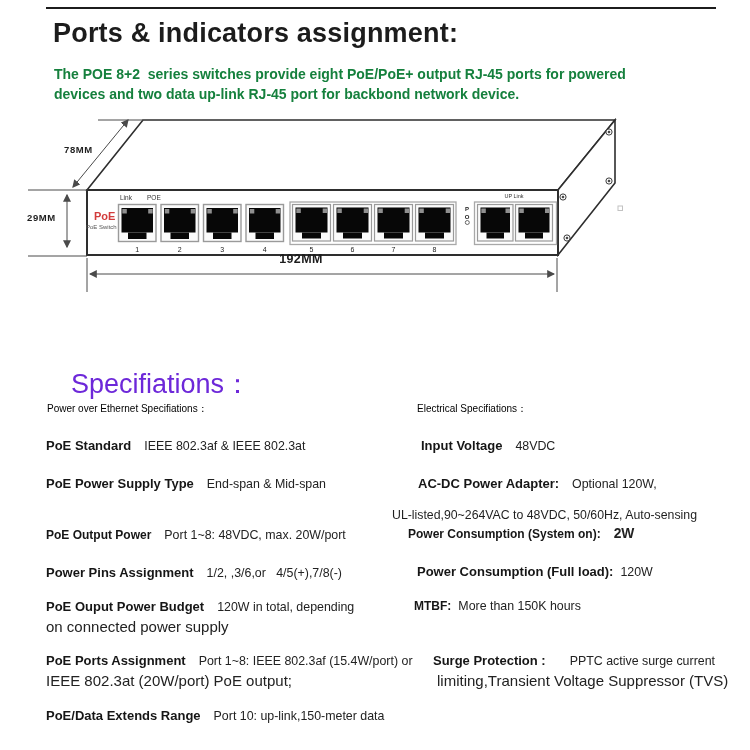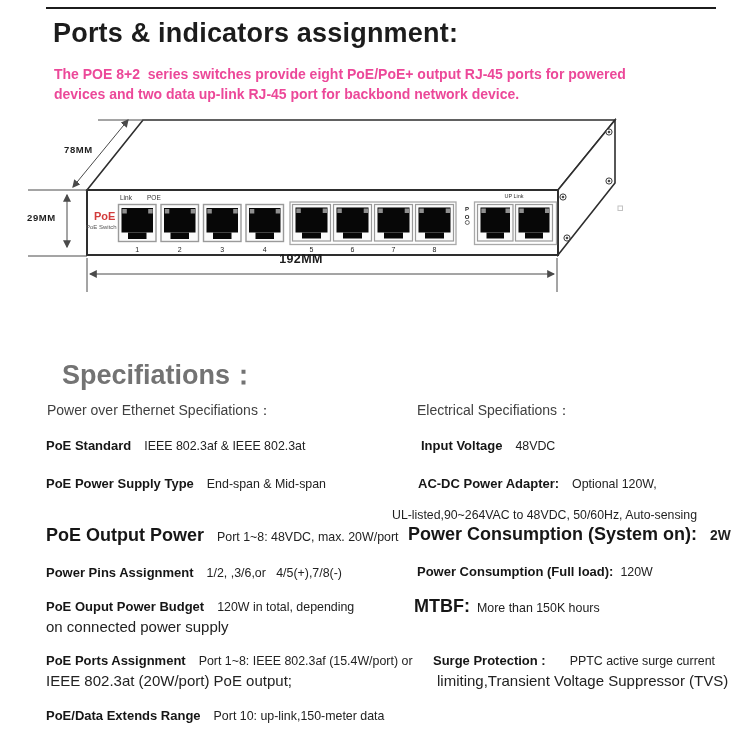--- a/index.html
+++ b/index.html
@@ -10,31 +10,31 @@
     -webkit-font-smoothing:antialiased;
   }
   .abs{position:absolute;}
   .top-rule{left:46px;top:7px;width:670px;height:2.4px;background:#1c1c1c;}
   .main-title{
     left:53px;top:18px;margin:0;font-size:27px;font-weight:bold;color:#1c1c1c;
     letter-spacing:0.2px;white-space:nowrap;
   }
   .intro{
     left:54px;top:64px;width:650px;margin:0;font-size:14px;font-weight:bold;
-    line-height:20px;color:#ec4899;white-space:pre-wrap;
+    line-height:20px;color:#15803d;white-space:pre-wrap;
   }
   .diagram{left:0;top:110px;width:750px;height:192px;}
   .spec-title{
-    left:55px;top:350px;margin:7px;font-size:27px;font-weight:bold;color:#737373;
+    left:55px;top:350px;margin:16px;font-size:27px;font-weight:normal;color:#6d28d9;
     white-space:nowrap;
   }
-  .col-head{font-size:14px;color:#404040;white-space:nowrap;}
+  .col-head{font-size:10px;color:#000000;white-space:nowrap;}
   .srow{white-space:nowrap;line-height:20px;font-size:12.5px;}
   .sl{font-weight:bold;font-size:13px;color:#161616;white-space:pre-wrap;}
-  .sl.big{font-size:18px;}
+  .sl.big{font-size:12px;}
   .sv{font-size:12.4px;margin-left:13px;color:#222;white-space:pre-wrap;}
   .sv.boldval{font-weight:bold;font-size:13.8px;}
   .sv2{display:block;font-size:15px;color:#222;white-space:pre-wrap;}
   .sv2.indent{margin-left:4px;}
   svg text{font-family:"Liberation Sans","DejaVu Sans",sans-serif;}
 </style>
 </head>
 <body>
 
 <div class="abs top-rule"></div>

